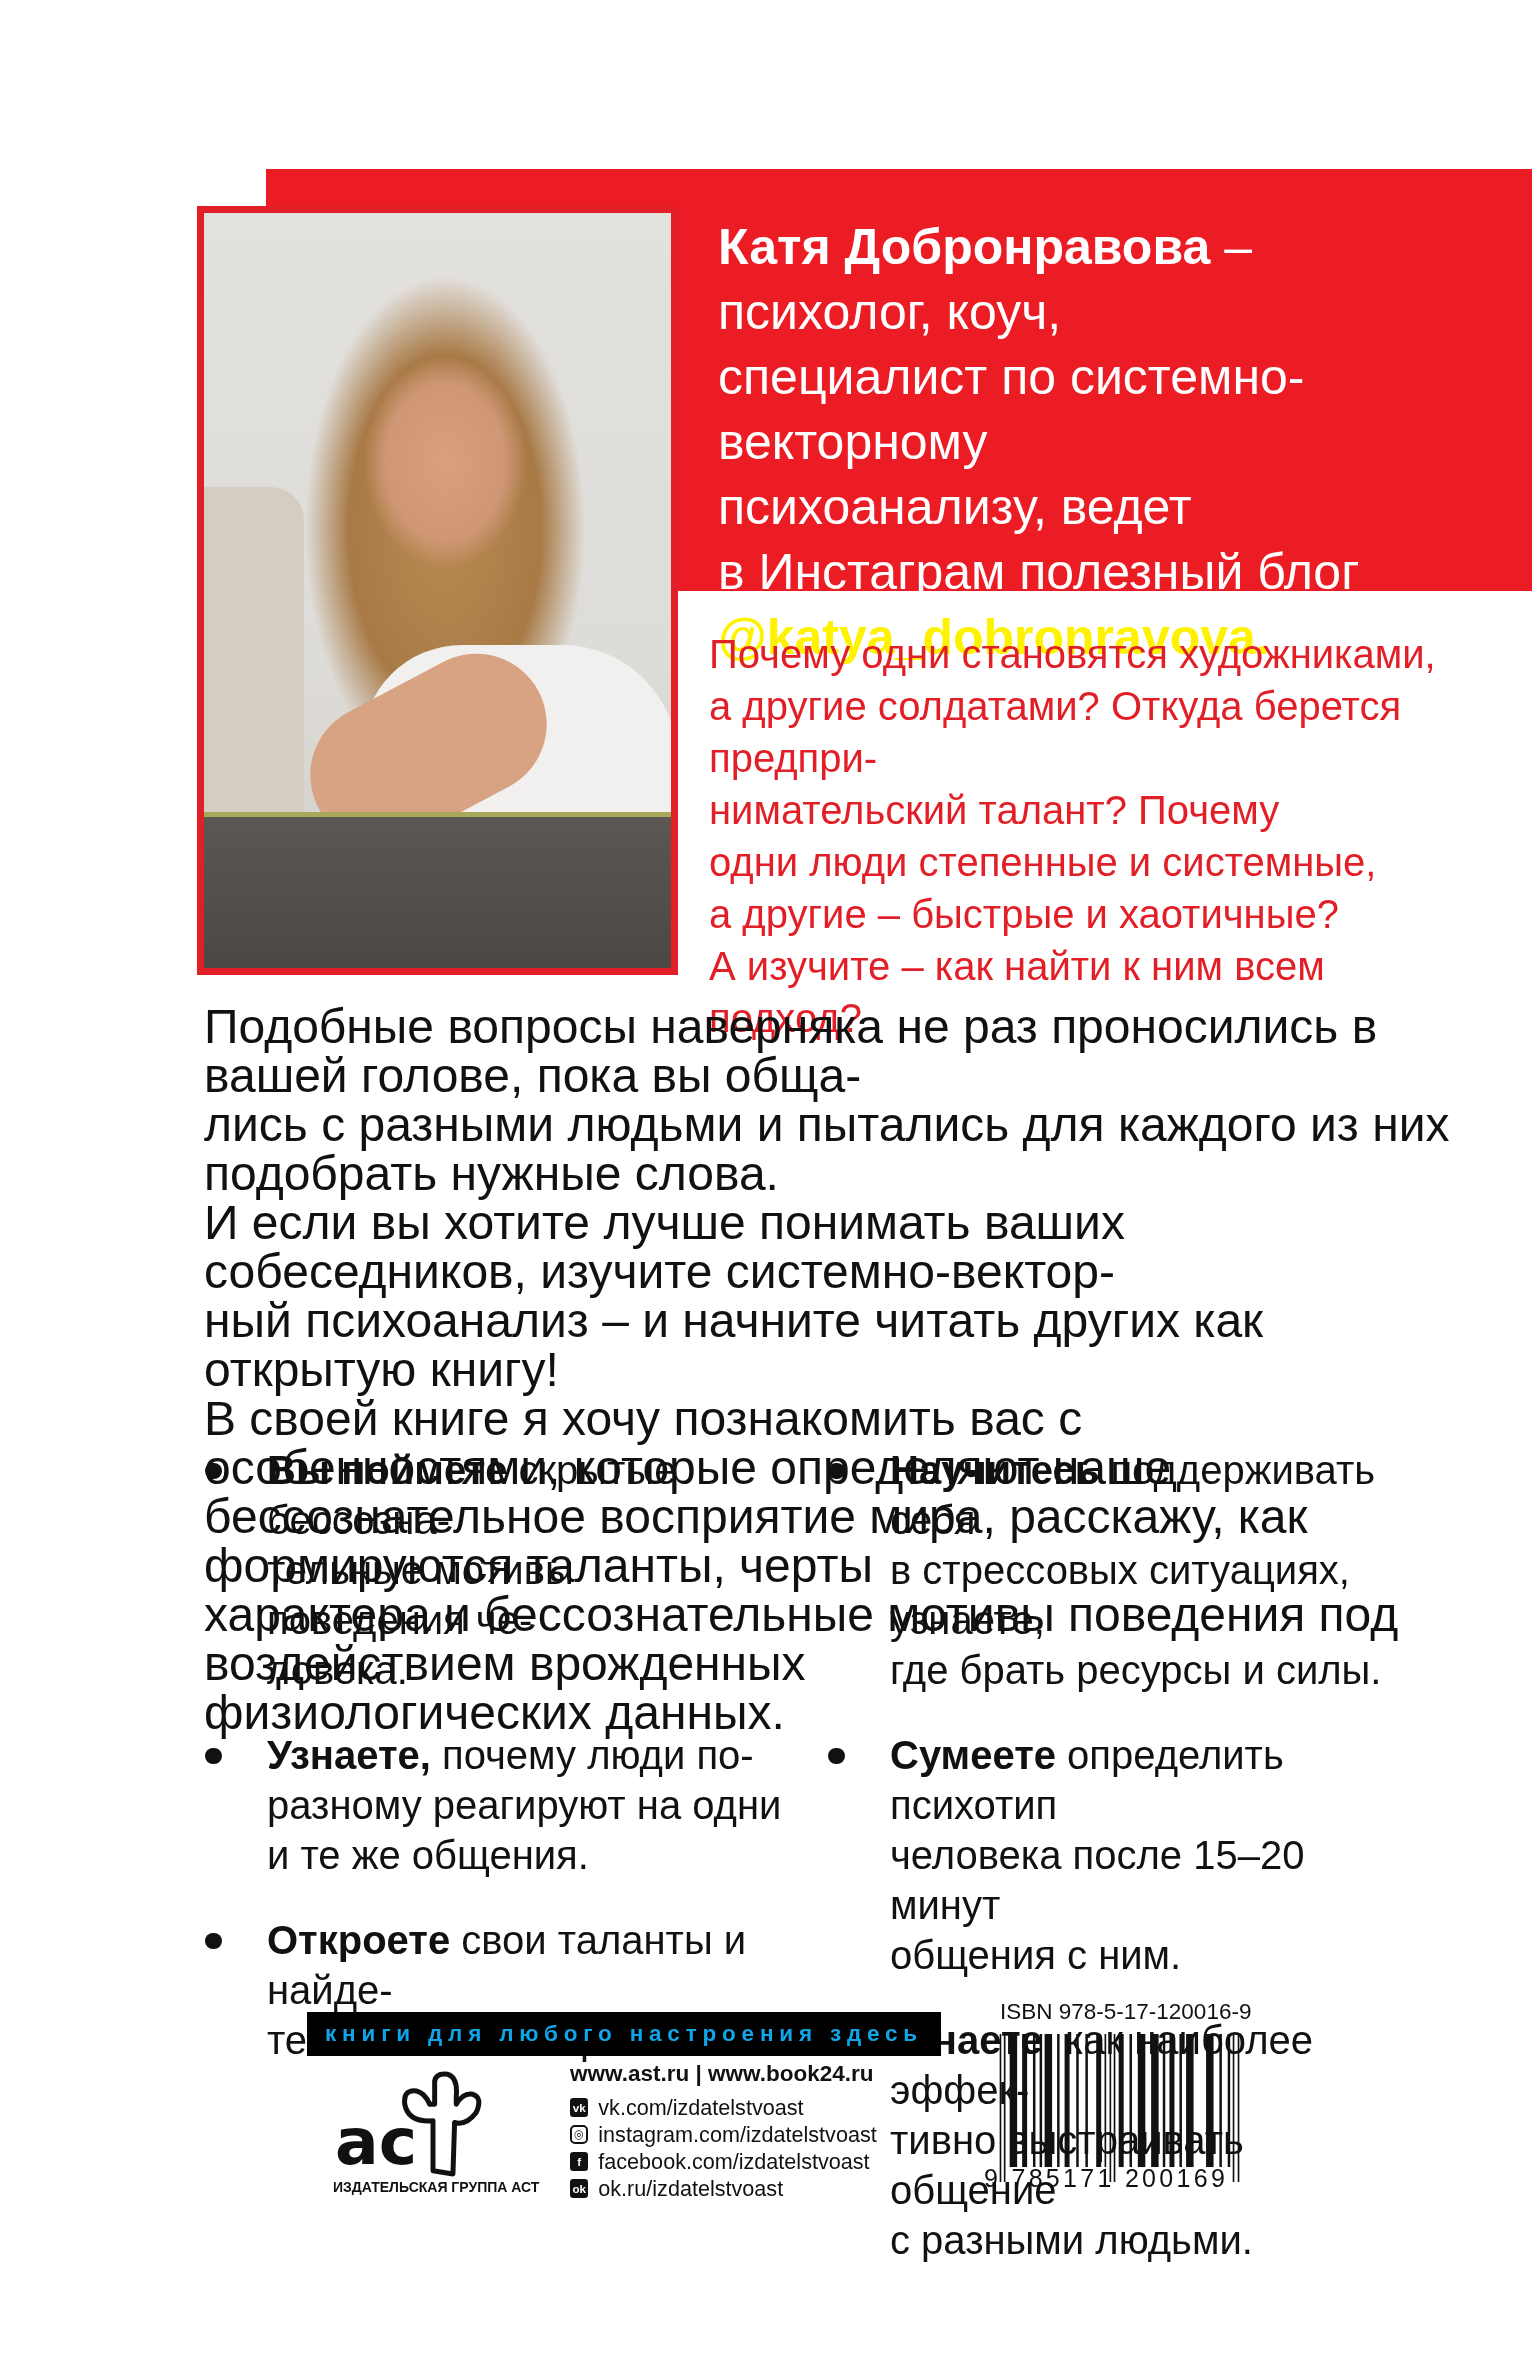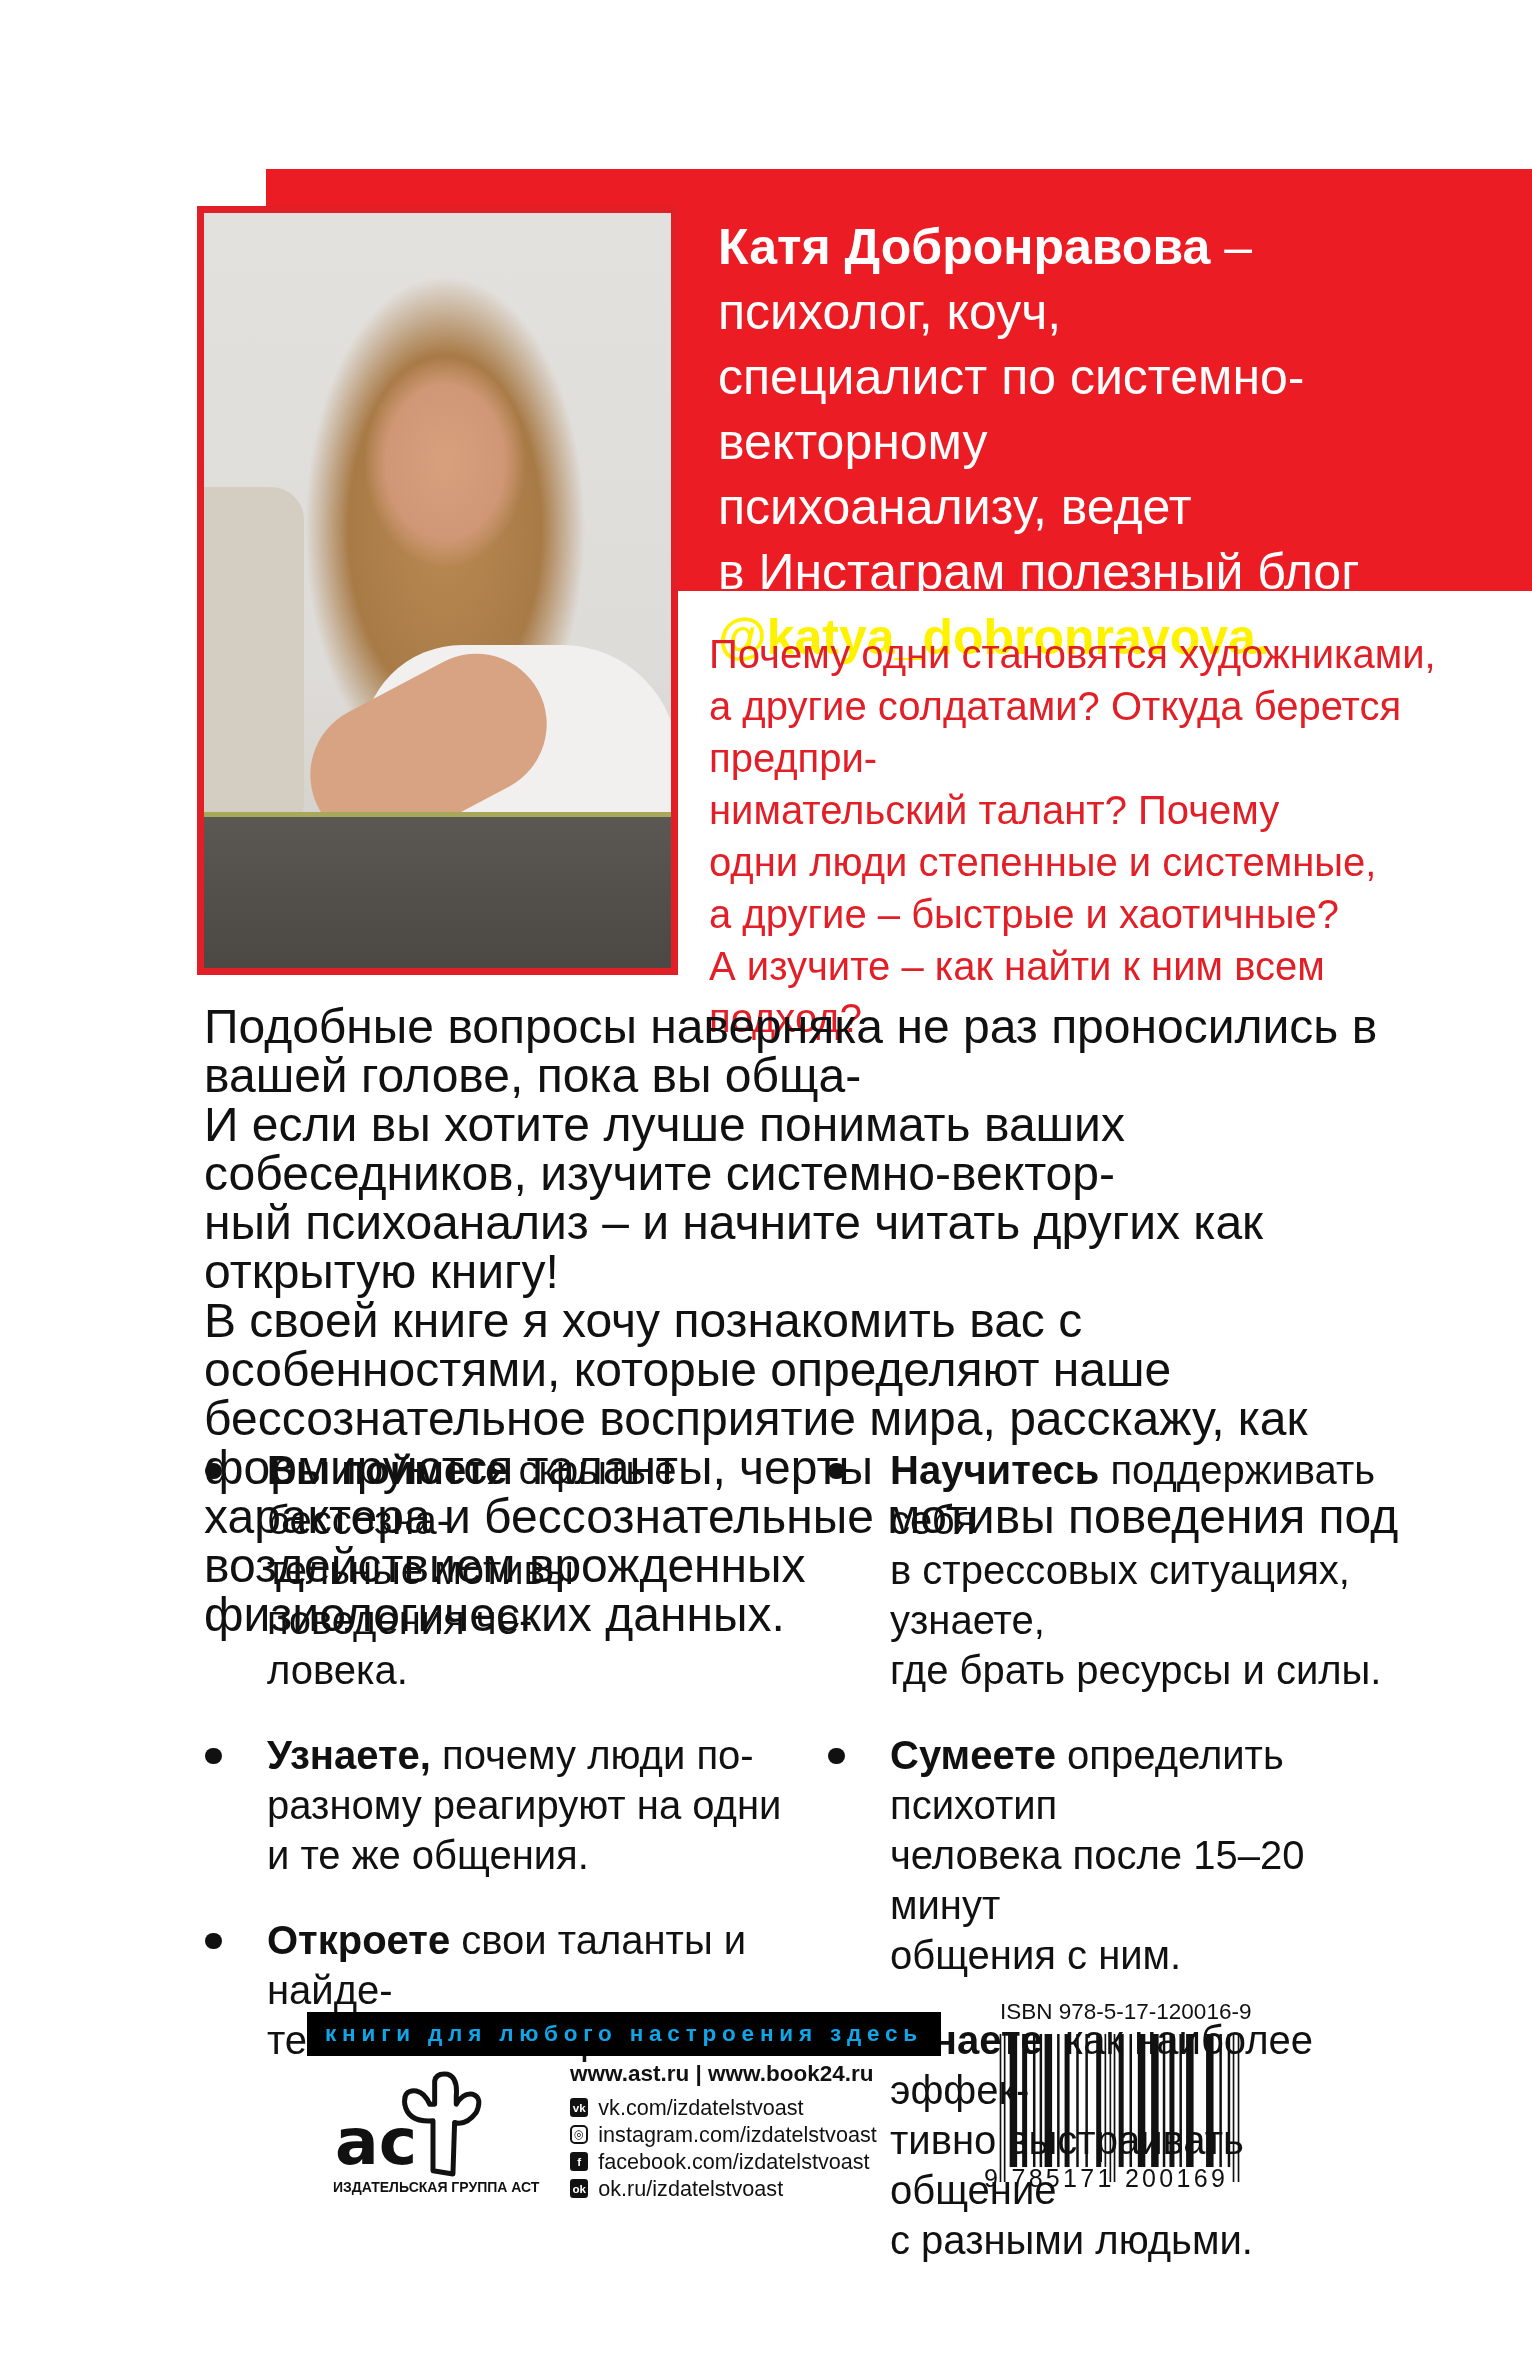--- a/index.html
+++ b/index.html
@@ -139,20 +139,21 @@
   <span class="line">Почему одни становятся художниками,</span>
   <span class="line">а другие солдатами? Откуда берется предпри-</span>
   <span class="line">нимательский талант? Почему</span>
   <span class="line">одни люди степенные и системные,</span>
   <span class="line">а другие – быстрые и хаотичные?</span>
   <span class="line">А изучите – как найти к ним всем подход?</span>
 </div>
 
 <div id="body-text">
   <span class="line">Подобные вопросы наверняка не раз проносились в вашей голове, пока вы обща-</span>
+  <span class="line">лись с разными людьми и пытались для каждого из них подобрать нужные слова.</span>
   <span class="line">И если вы хотите лучше понимать ваших собеседников, изучите системно-вектор-</span>
   <span class="line">ный психоанализ – и начните читать других как открытую книгу!</span>
   <span class="line">В своей книге я хочу познакомить вас с особенностями, которые определяют наше</span>
   <span class="line">бессознательное восприятие мира, расскажу, как формируются таланты, черты</span>
   <span class="line">характера и бессознательные мотивы поведения под воздействием врожденных</span>
   <span class="line">физиологических данных.</span>
 </div>
 
 <div id="bullets-left" class="bullets">
   <div class="bullet-item">

